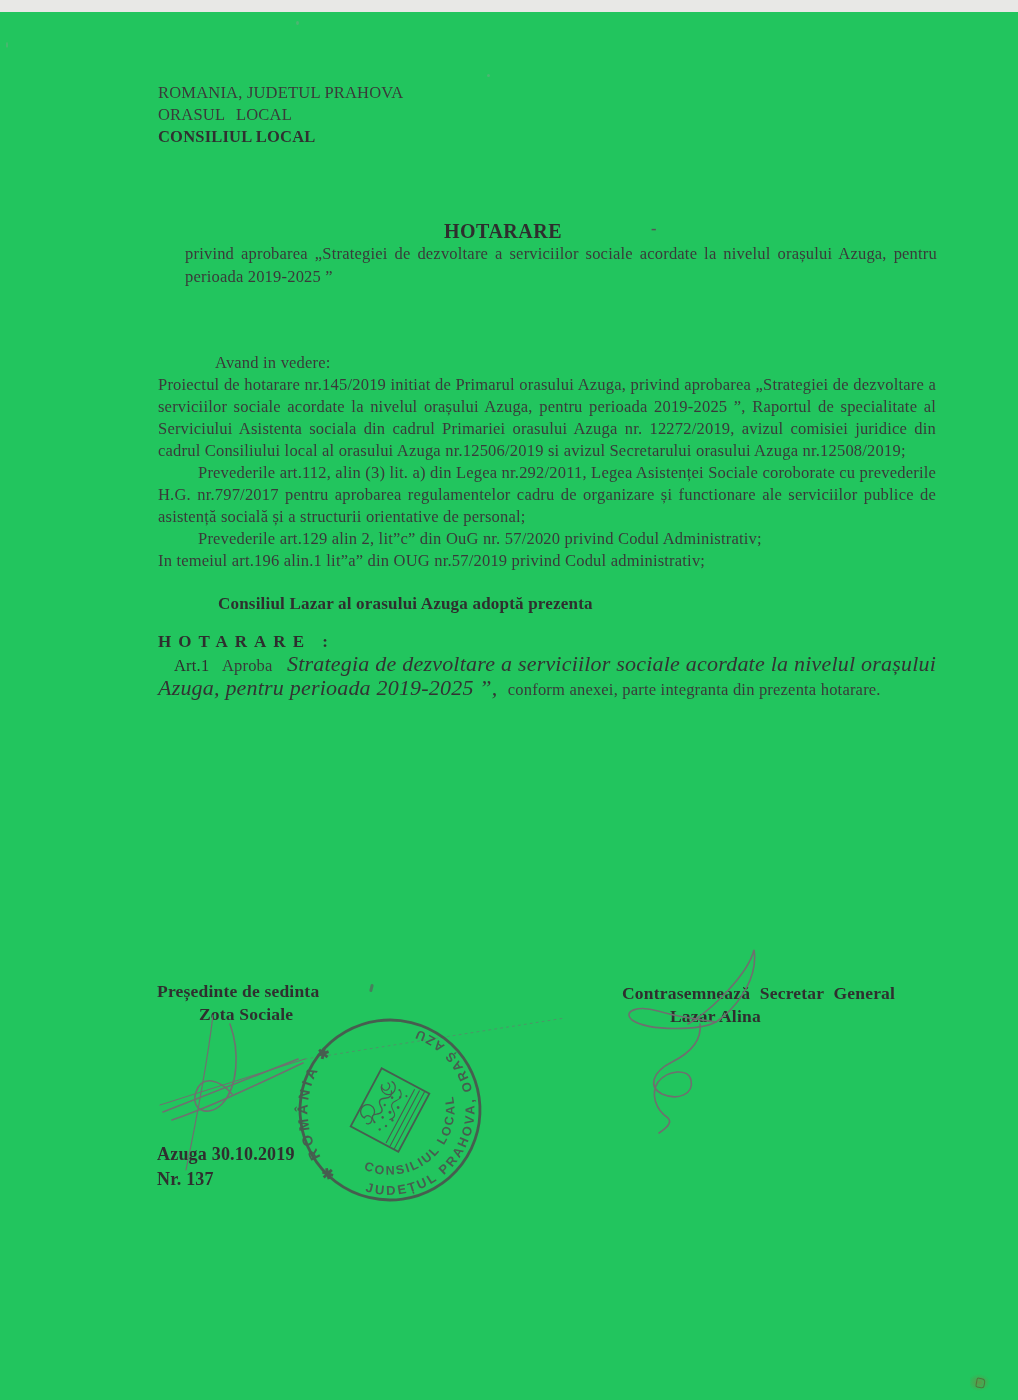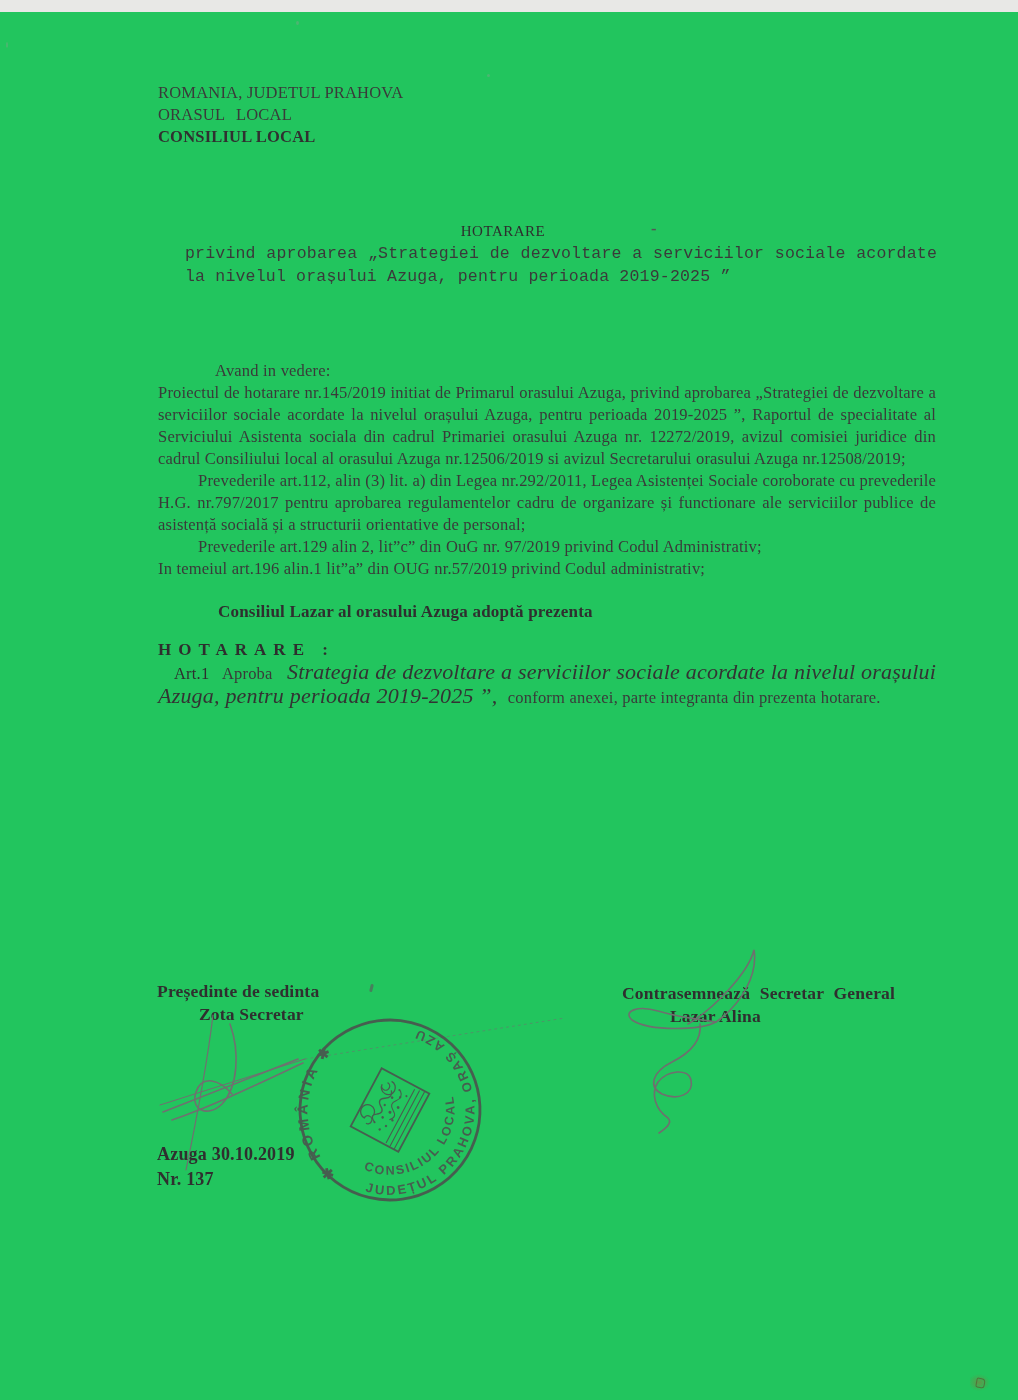--- a/index.html
+++ b/index.html
@@ -6,24 +6,24 @@
   .page {
     position:relative; width:1018px; height:1400px; margin:12px auto;
     background:#22c55e; overflow:hidden; color:#3a3a3a;
     font-family:"Liberation Serif","DejaVu Serif",serif;
     font-size:16.5px; line-height:22px; letter-spacing:0.2px;
   }
   .letterhead { position:absolute; left:158px; top:70px; line-height:22px; font-size:16.5px; }
   .lh2 { word-spacing:7px; }
   .lh3 { font-weight:bold; color:#303030; }
   .title-block { position:absolute; left:158px; top:208px; width:690px; text-align:center; }
-  .doc-title { font-weight:normal; font-size:15px; color:#2e2e2e; letter-spacing:0.5px; }
+  .doc-title { font-weight:bold; font-size:20px; color:#2e2e2e; letter-spacing:0.5px; }
   .title-dash { position:absolute; left:651px; top:206px; font-weight:bold; color:#555; }
-  .subtitle { position:absolute; left:185px; top:230px; width:752px; text-align:justify; line-height:23px;font-family:Liberation Mono, monospace; }
-  .body-col { position:absolute; left:158px; top:348px; width:778px; text-align:left; }
+  .subtitle { position:absolute; left:185px; top:230px; width:752px; text-align:justify; line-height:23px; }
+  .body-col { position:absolute; left:158px; top:340px; width:778px; text-align:left; }
   .body-col p { margin:0; }
   .intro { margin-left:57px; }
   .p1 { margin-left:20px; text-align:justify; }
   .p2 { text-indent:40px; text-align:justify; }
   .p3 { text-indent:40px; }
   .p4 { margin:14px 0 0 47px; }
   .adoption { margin:21px 0 0 60px; font-weight:bold; font-size:17px; color:#2f2f2f; }
   .decision-heading { margin:16px 40px 0 0; text-align:left; font-weight:bold;
     font-size:17px; letter-spacing:7px; color:#2e2e2e; }
   .art1 { margin:22px 0 0 20px; text-indent:16px; text-align:justify; }
@@ -67,35 +67,35 @@
     <span class="doc-title">HOTARARE</span>
   </div>
   <span class="title-dash">-</span>
 
   <div class="subtitle">privind aprobarea „Strategiei de dezvoltare a serviciilor sociale  acordate la nivelul orașului Azuga, pentru perioada 2019-2025 ”</div>
 
   <div class="body-col">
     <div class="intro">Avand in vedere:</div>
     <p class="p1">Proiectul de hotarare nr.145/2019 initiat de Primarul orasului Azuga,  privind aprobarea „Strategiei de dezvoltare a serviciilor sociale  acordate la nivelul orașului Azuga, pentru perioada 2019-2025 ”, Raportul de specialitate al Serviciului Asistenta sociala din cadrul Primariei orasului Azuga nr. 12272/2019, avizul comisiei juridice  din cadrul Consiliului local al orasului Azuga nr.12506/2019 si avizul  Secretarului orasului Azuga nr.12508/2019;</p>
     <p class="p2">Prevederile art.112, alin (3) lit. a) din Legea nr.292/2011, Legea Asistenței Sociale coroborate cu prevederile H.G. nr.797/2017 pentru aprobarea regulamentelor cadru de organizare și functionare ale serviciilor publice de asistență socială și a structurii orientative de personal;</p>
-    <p class="p3">Prevederile art.129 alin 2, lit”c” din OuG nr. 97/2019 privind Codul Administrativ;</p>
+    <p class="p3">Prevederile art.129 alin 2, lit”c” din OuG nr. 57/2020 privind Codul Administrativ;</p>
     <p class="p4">In temeiul art.196 alin.1 lit”a” din OUG nr.57/2019 privind Codul administrativ;</p>
     <div class="adoption">Consiliul Lazar al orasului Azuga adoptă prezenta</div>
     <div class="decision-heading">HOTARARE :</div>
     <p class="art1">
       <span class="art-label">Art.1</span>
       <span class="art1-verb">Aproba</span>
       <span class="art1-subject">Strategia  de dezvoltare a serviciilor sociale  acordate la nivelul orașului Azuga, pentru perioada 2019-2025 ”,</span>
       <span class="art1-rest">conform anexei, parte integranta din prezenta hotarare.</span>
     </p>
   </div>
 
   <div class="sig sig-left">
     <div class="sig-role">Președinte de sedinta</div>
-    <div class="sig-name">Zota Secretar</div>
+    <div class="sig-name">Zota Sociale</div>
   </div>
 
   <div class="sig sig-right">
     <div class="sig-role">Contrasemnează  Secretar General</div>
     <div class="sig-name">Lazar Alina</div>
   </div>
 
   <div class="issue-block">
     <div>Azuga 30.10.2019</div>
     <div>Nr. 137</div>

